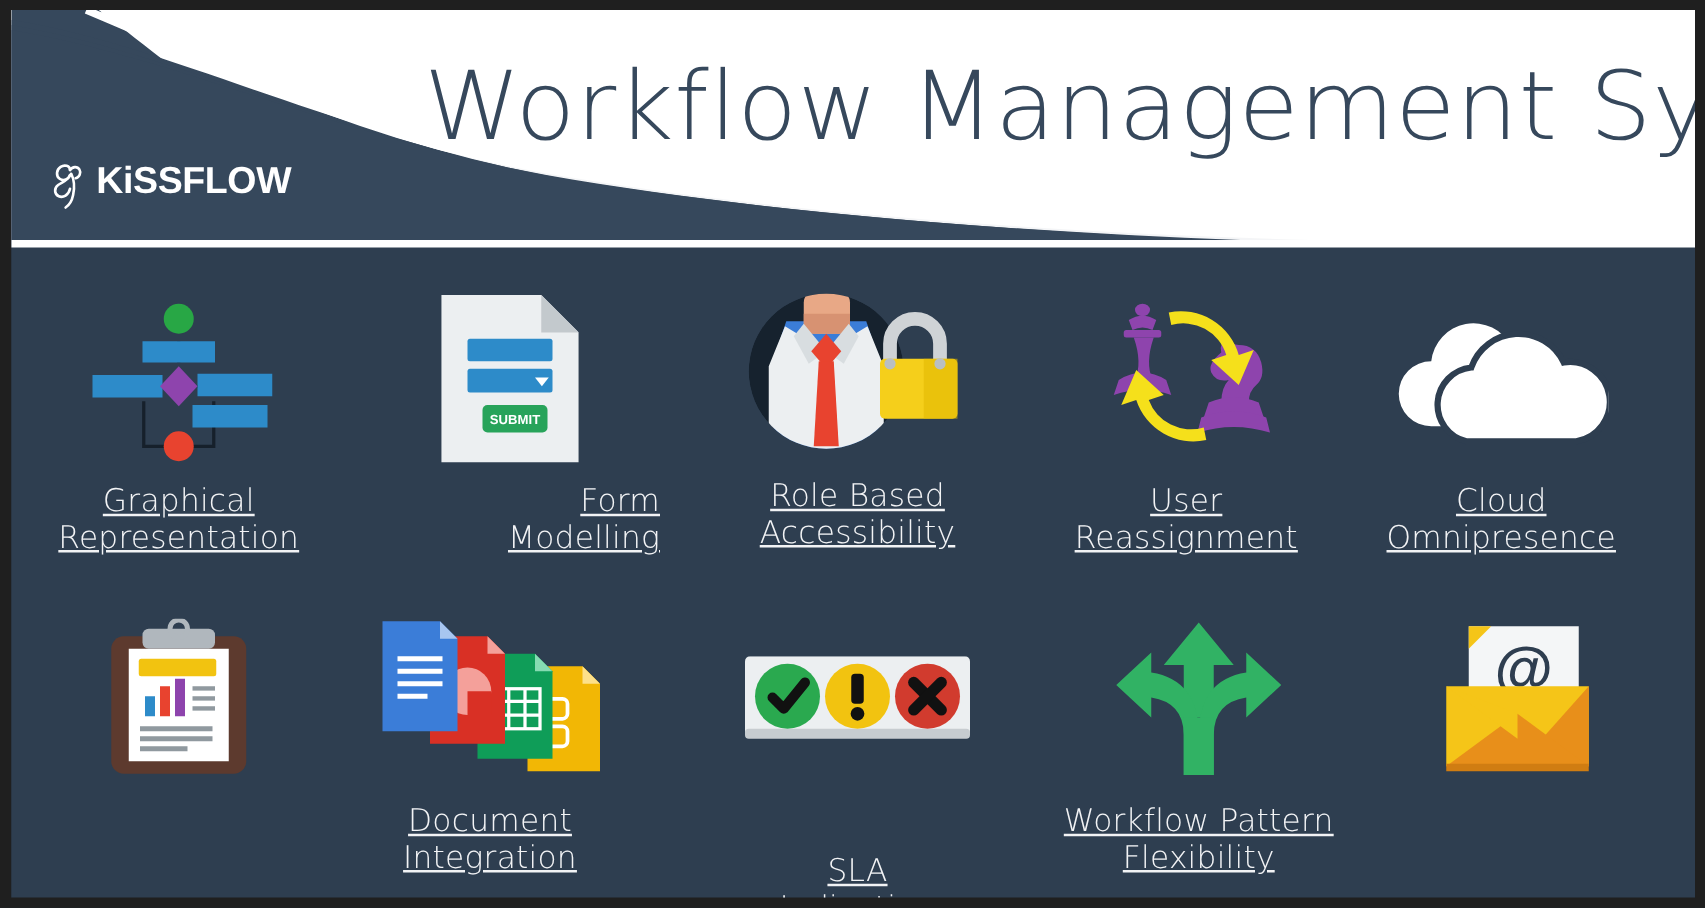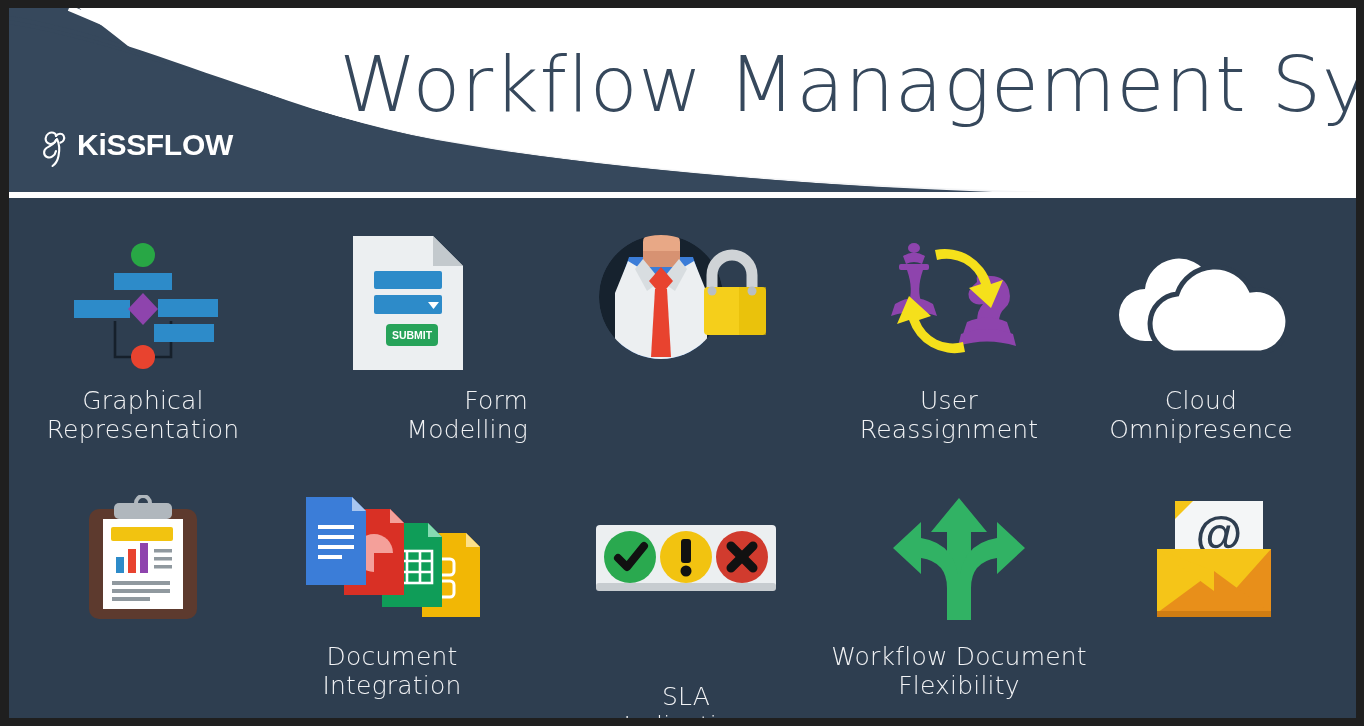--- a/index.html
+++ b/index.html
@@ -118,20 +118,21 @@
     justify-content: center;
   }
   .feature-label {
     margin-top: 8px;
     color: #f2f3f5;
     font-size: 25px;
     font-weight: 300;
     line-height: 1.17;
     letter-spacing: 0.2px;
     font-family: "DejaVu Sans", sans-serif;
+    text-decoration: underline;
   }
   .feature-label .l2 { display: block; }
 
   
   #f-graphical   { left:  14px; top:  30px; }
   #f-form        { left: 279px; top:  30px; text-align: right; }
   #f-role        { left: 557px; top:  26px; }
   #f-user        { left: 820px; top:  30px; }
   #f-cloud       { left:1072px; top:  30px; }
   
@@ -246,20 +247,24 @@
             </g>
             <g>
               <path d="M113 64 L113 46 A20 20 0 0 1 153 46 L153 64" fill="none" stroke="#cfd3d6" stroke-width="11"></path>
               <rect x="105" y="58" width="62" height="48" rx="4" fill="#f5cf1b"></rect>
               <rect x="140" y="58" width="27" height="48" fill="#e0b800" opacity="0.55"></rect>
               <circle cx="113" cy="62" r="4.5" fill="#b9bfc3"></circle>
               <circle cx="153" cy="62" r="4.5" fill="#b9bfc3"></circle>
             </g>
           </svg>
         </div>
+        <div class="feature-label">
+          <span>Role Based</span>
+          <span class="l2">Accessibility</span>
+        </div>
       </div>
 
       <div class="feature" id="f-user">
         <div class="icon-wrap">
           <svg width="140" height="134" viewBox="0 0 140 134">
 
             <g fill="#8e44ad">
               <ellipse cx="35" cy="12" rx="6" ry="5"></ellipse>
               <path d="M24 20 q11 -7 22 0 l-3 8 q-8 -4 -16 0 Z"></path>
               <rect x="20" y="28" width="30" height="6" rx="2"></rect>
@@ -398,21 +403,21 @@
           <svg width="136" height="126" viewBox="0 0 136 126">
             <g fill="#31b264">
               <polygon points="68,2 96,36 80,36 80,78 56,78 56,36 40,36"></polygon>
               <path d="M68 124 L56 124 L56 92 q0 -26 -26 -30 L30 78 L2 52 L30 26 L30 42 q38 6 38 50 Z"></path>
               <path d="M68 124 L80 124 L80 92 q0 -26 26 -30 L106 78 L134 52 L106 26 L106 42 q-38 6 -38 50 Z"></path>
               <rect x="56" y="78" width="24" height="46"></rect>
             </g>
           </svg>
         </div>
         <div class="feature-label">
-          <span>Workflow Document</span>
+          <span>Workflow Pattern</span>
           <span class="l2">Flexibility</span>
         </div>
       </div>
 
       <div class="feature" id="f-email">
         <div class="icon-wrap">
           <svg width="122" height="124" viewBox="0 0 122 124">
             <path d="M22 4 L110 4 L110 72 L22 72 Z" fill="#f4f6f7"></path>
             <path d="M22 4 L40 4 L22 22 Z" fill="#f5c518"></path>
             <text x="66" y="54" font-family="Liberation Sans, sans-serif" font-size="48" font-weight="bold" fill="#2e3e50" text-anchor="middle">@</text>

